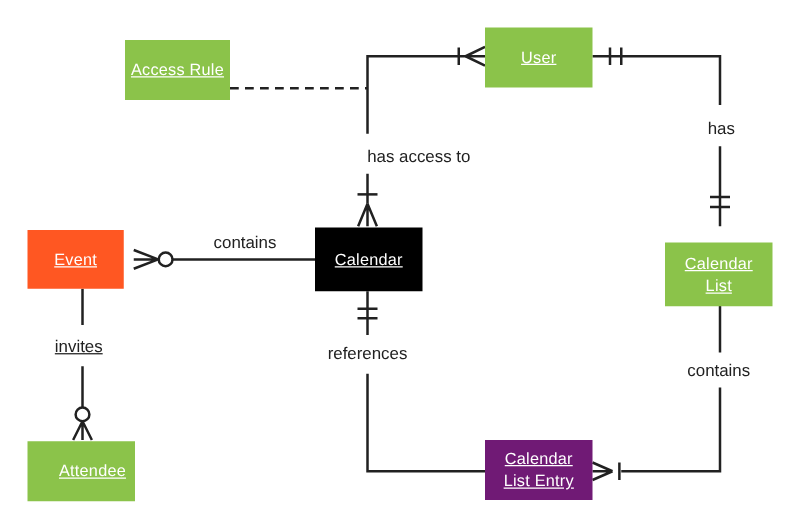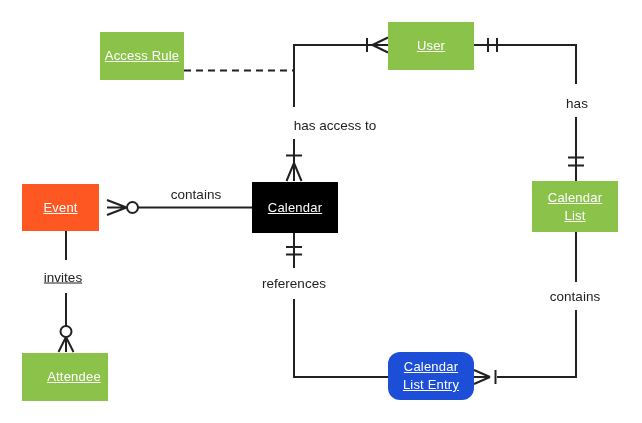--- a/index.html
+++ b/index.html
@@ -119,29 +119,29 @@
   </div>
 
   <div class="entity" style="left: 100px; top: 32px; width: 84px; height: 48px; background-color: rgb(139, 195, 74);">
     <span>Access Rule</span>
   </div>
 
   <div class="entity" style="left: 388px; top: 22px; width: 86px; height: 48px; background-color: rgb(139, 195, 74);">
     <span>User</span>
   </div>
 
-  <div class="entity" style="left: 532px; top: 181px; width: 86px; height: 51px; background-color: rgb(139, 195, 74);">
+  <div class="entity" style="left: 532px; top: 194px; width: 86px; height: 51px; background-color: rgb(139, 195, 74);">
     <span>Calendar List</span>
   </div>
 
   <div class="entity" style="left: 22px; top: 353px; width: 86px; height: 48px; background-color: rgb(139, 195, 74); padding-left: 22px;">
     <span>Attendee</span>
   </div>
 
-  <div class="entity" style="left: 388px; top: 352px; width: 86px; height: 48px; background-color: #1d4ed8; border-radius: 12px;">
+  <div class="entity" style="left: 388px; top: 352px; width: 86px; height: 48px; background-color: #701a75;">
     <span>Calendar List Entry</span>
   </div>
 
   <div class="rel-label" style="left:196px; top:194px;">contains</div>
 
   <div class="rel-label" style="left:295px; top:125px;margin-left:40px;">has access to</div>
 
   <div class="rel-label" style="left:577px; top:103px;">has</div>
 
   <div class="rel-label" style="left:575px; top:296px;">contains</div>

